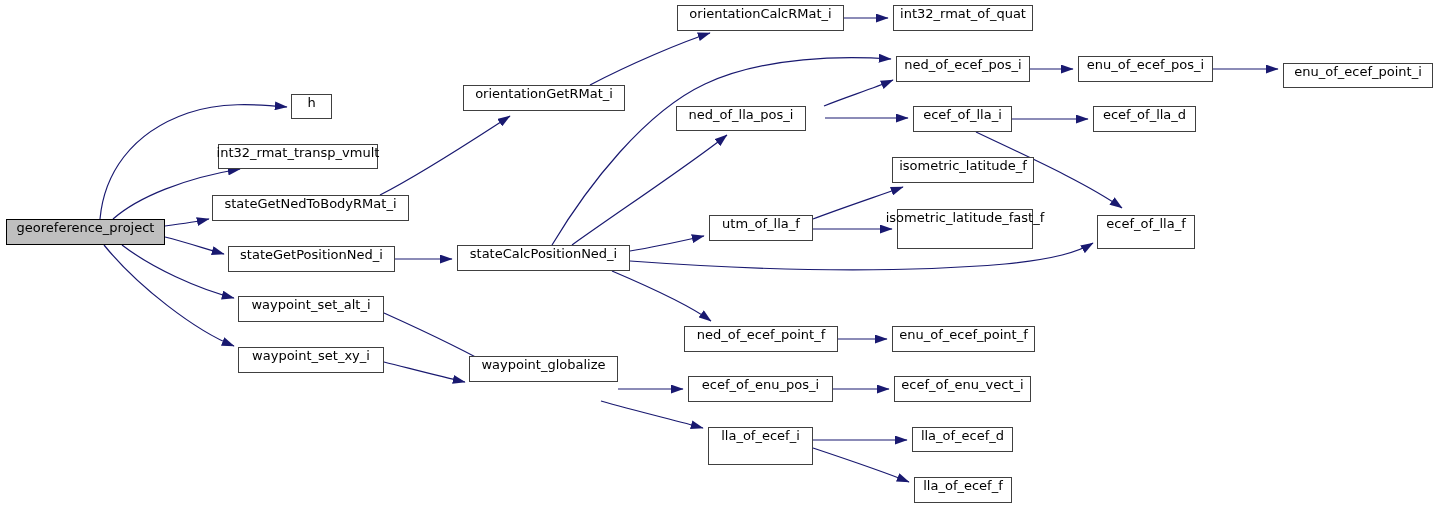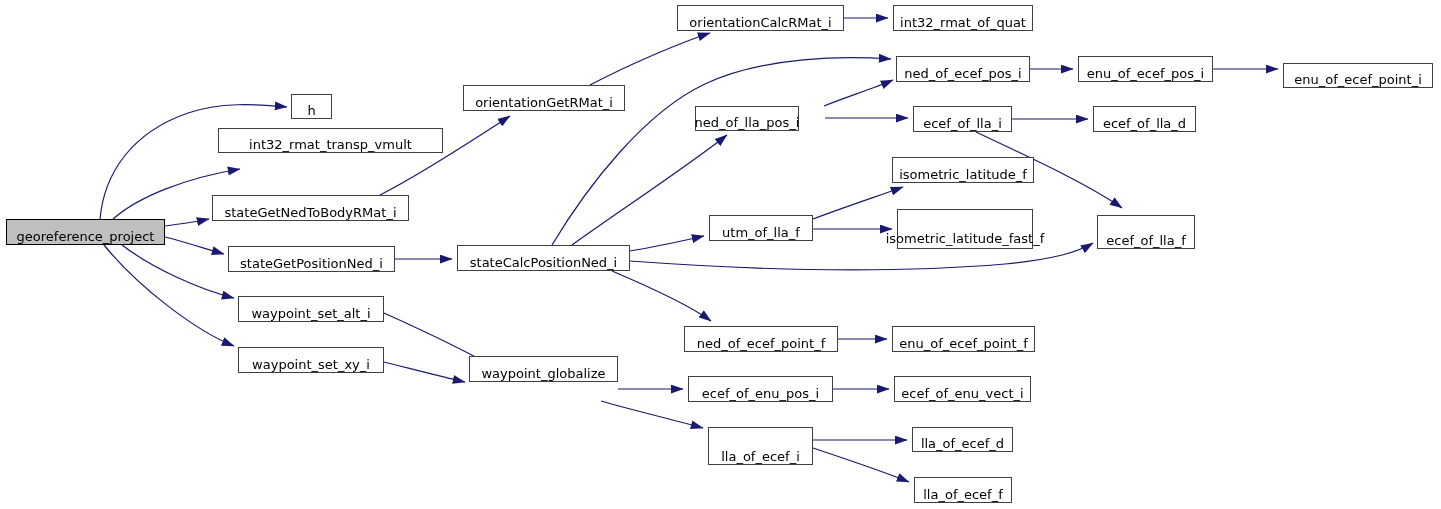--- a/index.html
+++ b/index.html
@@ -9,21 +9,21 @@
   }
   html,body{margin:0;padding:0;}
   .canvas{
     position:relative;width:1441px;height:509px;overflow:hidden;
     background:var(--background);
     font-family:"DejaVu Sans","Liberation Sans",sans-serif;
   }
   svg.edges{position:absolute;left:0;top:0;width:1441px;height:509px;}
   path.e{stroke:var(--edge);fill:none;stroke-width:1.2px;}
   .node{
-    position:absolute;display:flex;align-items:flex-end;justify-content:center;
+    position:absolute;display:flex;align-items:flex-start;justify-content:center;
     background:var(--node_fill);border:1px solid var(--node_border);
     font-size:13px;color:var(--text);white-space:nowrap;box-sizing:border-box;
     cursor:pointer;
   }
   .node.highlight{background:var(--highlight_fill);border-color:var(--highlight_border);cursor:default;}
   .node.two-line{flex-direction:row;line-height:1.3;}
 </style>
 </head>
 <body>
 
@@ -67,21 +67,21 @@
     <path class="e" marker-end="url(#arrow)" d="M 813,440 L 907,440"></path>
     <path class="e" marker-end="url(#arrow)" d="M 813,448 C 846,459 882,471 909,482"></path>
   </svg>
 
   <div class="node highlight" style="left:6px;top:219px;width:159px;height:26px">
       <span>georeference_project</span>
     </div>
   <div class="node" style="left:291px;top:94px;width:41px;height:25px">
       <span>h</span>
     </div>
-  <div class="node" style="left:218px;top:128px;width:225px;height:25px">
+  <div class="node" style="left:218px;top:144px;width:160px;height:25px">
       <span>int32_rmat_transp_vmult</span>
     </div>
   <div class="node" style="left:212px;top:195px;width:197px;height:26px">
       <span>stateGetNedToBodyRMat_i</span>
     </div>
   <div class="node" style="left:228px;top:246px;width:167px;height:26px">
       <span>stateGetPositionNed_i</span>
     </div>
   <div class="node" style="left:238px;top:347px;width:146px;height:26px">
       <span>waypoint_set_xy_i</span>
@@ -94,21 +94,21 @@
     </div>
   <div class="node" style="left:457px;top:245px;width:173px;height:26px">
       <span>stateCalcPositionNed_i</span>
     </div>
   <div class="node" style="left:469px;top:356px;width:149px;height:26px">
       <span>waypoint_globalize</span>
     </div>
   <div class="node" style="left:677px;top:5px;width:167px;height:26px">
       <span>orientationCalcRMat_i</span>
     </div>
-  <div class="node" style="left:695px;top:106px;width:104px;height:25px">
+  <div class="node" style="left:676px;top:106px;width:130px;height:25px">
       <span>ned_of_lla_pos_i</span>
     </div>
   <div class="node" style="left:709px;top:215px;width:104px;height:26px">
       <span>utm_of_lla_f</span>
     </div>
   <div class="node" style="left:684px;top:326px;width:154px;height:26px">
       <span>ned_of_ecef_point_f</span>
     </div>
   <div class="node" style="left:688px;top:376px;width:145px;height:26px">
       <span>ecef_of_enu_pos_i</span>

